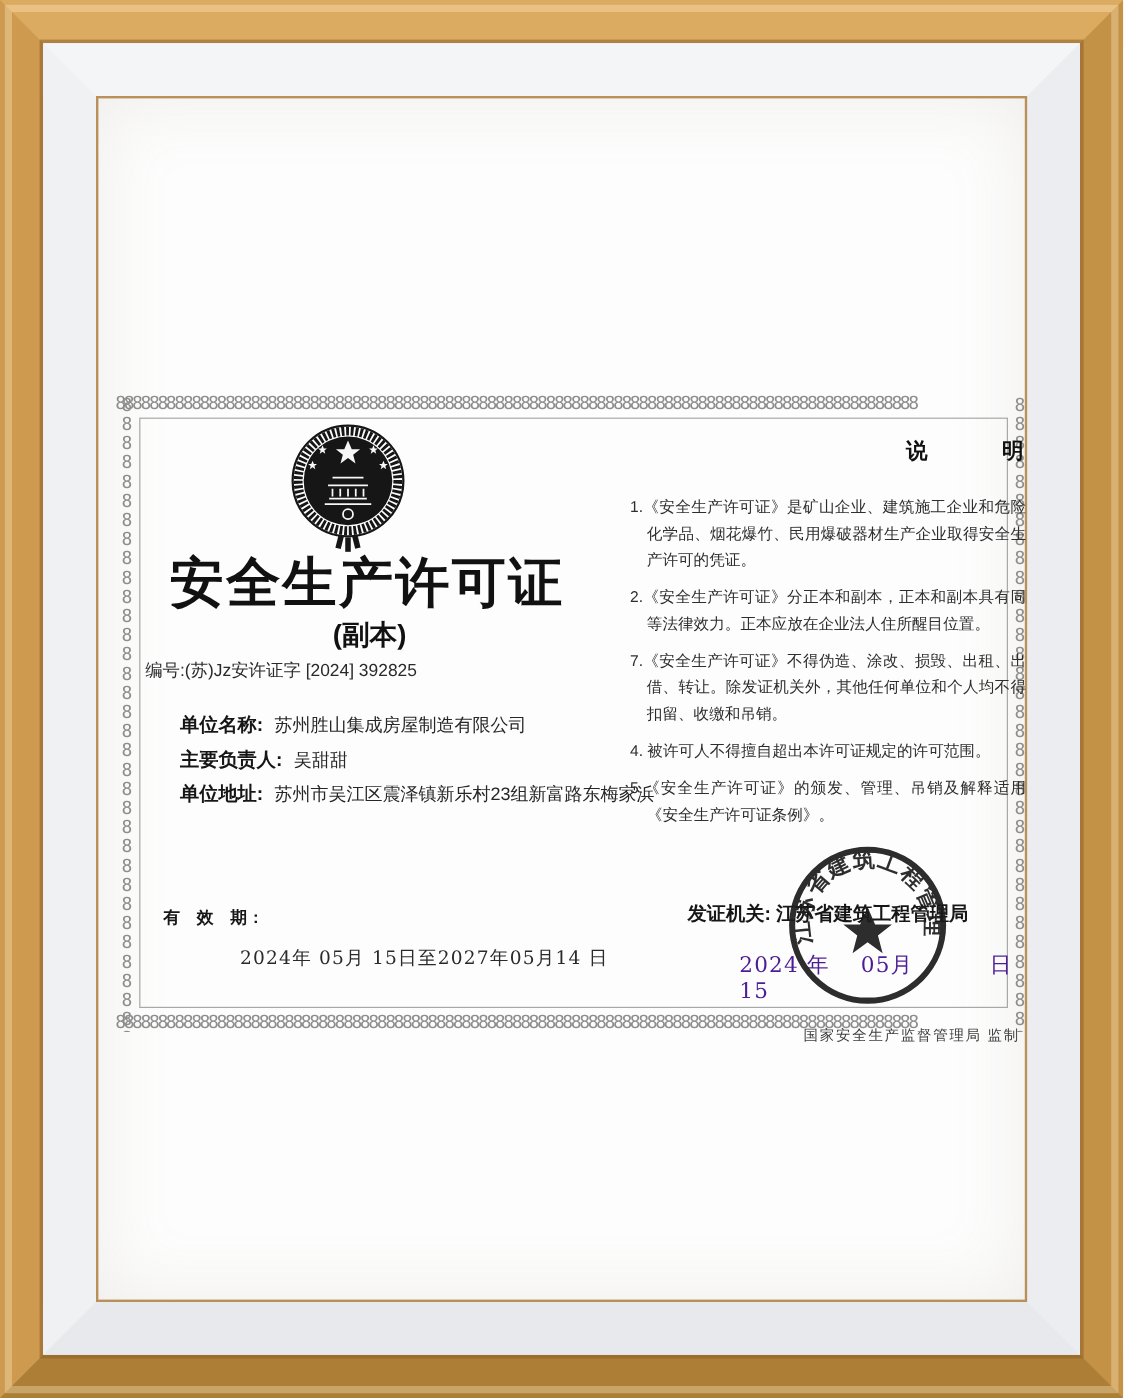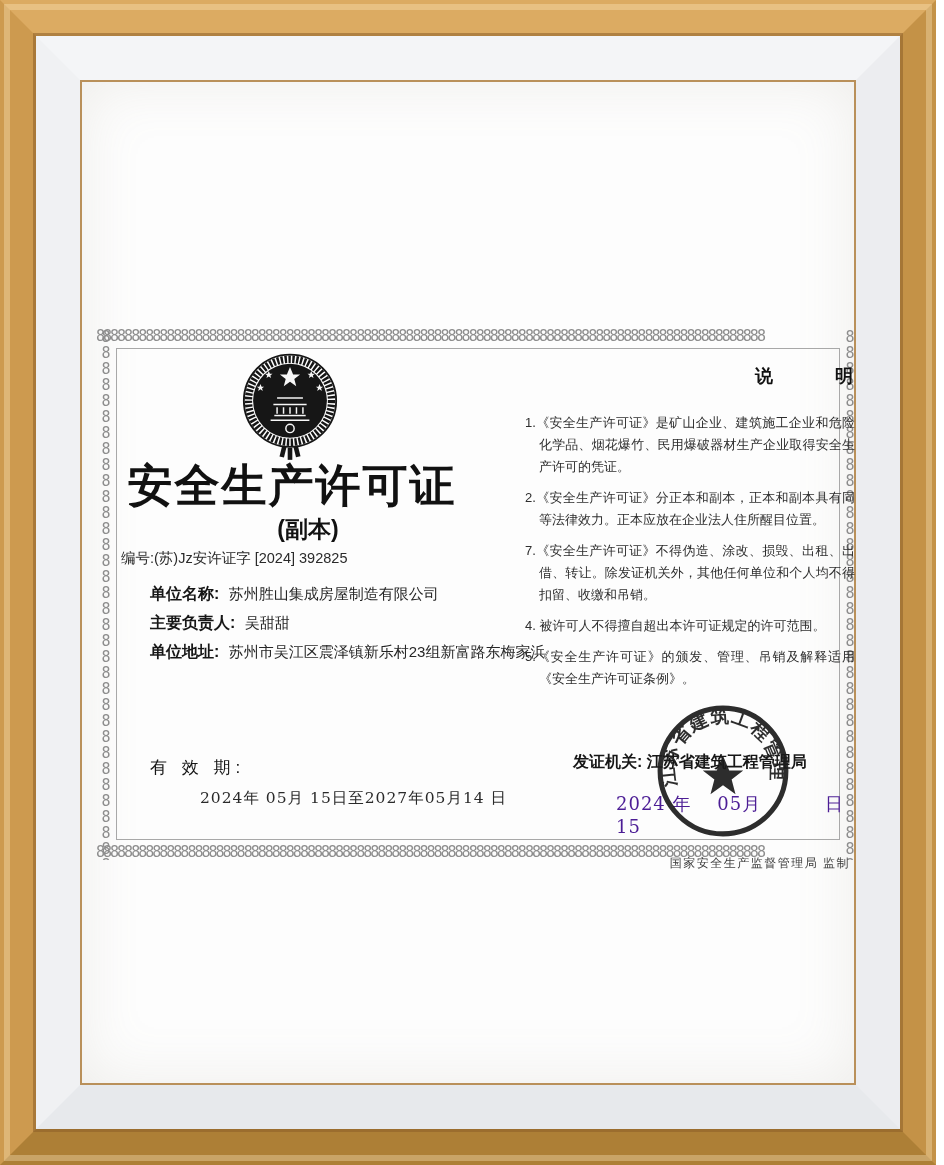--- a/index.html
+++ b/index.html
@@ -20,31 +20,31 @@
         font-size:15px;line-height:16px;overflow:hidden;white-space:nowrap;letter-spacing:-2px;}
   .chain-top{left:0;right:0;top:0;height:16px;}
   .chain-bottom{left:0;right:0;bottom:0;height:16px;}
   .chain-v{top:0;bottom:0;width:16px;writing-mode:vertical-rl;text-orientation:upright;
         letter-spacing:-2px;line-height:16px;}
   .chain-left{left:2px;}
   .chain-right{right:2px;}
   .inner-line{position:absolute;inset:20px;border:1px solid #a8a8a8;}
   
   .emblem{position:absolute;left:138px;top:22px;width:112px;height:120px;}
-  .title{position:absolute;left:6px;top:128px;width:380px;text-align:center;
+  .title{position:absolute;left:20px;top:128px;width:380px;text-align:center;
         font-size:45px;font-weight:900;letter-spacing:2px;color:#111;}
   .subtitle{position:absolute;left:22px;top:186px;width:380px;text-align:center;
         font-size:23px;font-weight:800;color:#111;}
   .serial{position:absolute;left:25px;top:221px;width:380px;text-align:left;
         font-size:14.5px;color:#2a2a2a;}
-  .fields{position:absolute;left:54px;top:251px;width:420px;}
+  .fields{position:absolute;left:54px;top:262px;width:420px;}
   .field-row{height:29px;line-height:29px;white-space:nowrap;}
   .field-label{font-weight:bold;font-size:16px;color:#161616;}
   .field-value{font-size:15px;color:#262626;margin-left:5px;}
-  .validity-label{position:absolute;left:54px;top:428px;font-size:17px;font-weight:normal;
+  .validity-label{position:absolute;left:40px;top:428px;font-size:14px;font-weight:bold;
         letter-spacing:5px;color:#161616;}
   .validity-dates{position:absolute;left:88px;top:460px;font-size:15.5px;
         font-family:"DejaVu Serif",serif;color:#2a2a2a;letter-spacing:1px;margin-left:16px;}
   
   .notes{position:absolute;left:429px;top:36px;width:330px;}
   .notes-header{text-align:right;font-size:18px;font-weight:bold;color:#111;letter-spacing:2px;}
   .notes-list{margin-top:24px;}
   .note-item{font-size:13px;line-height:22px;color:#2e2e2e;margin-bottom:9px;
         padding-left:14px;text-indent:-14px;text-align:justify;}
   .issuer{position:absolute;left:477px;top:424px;font-size:16px;font-weight:bold;

